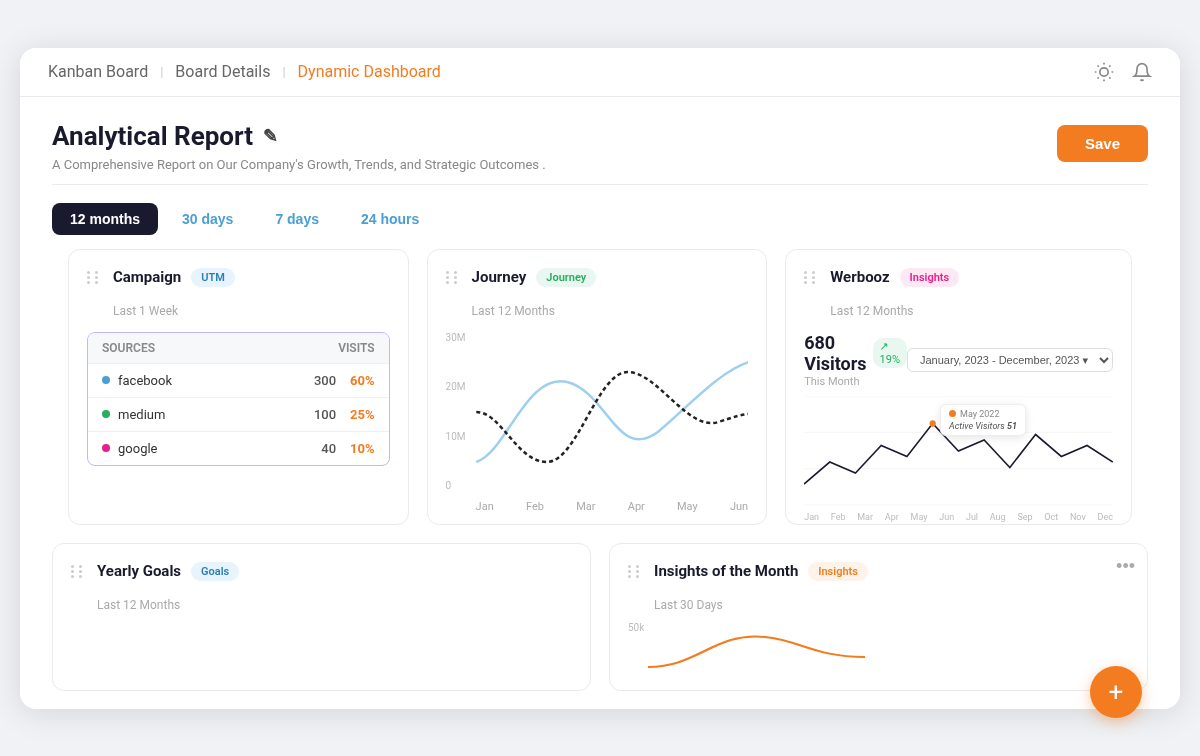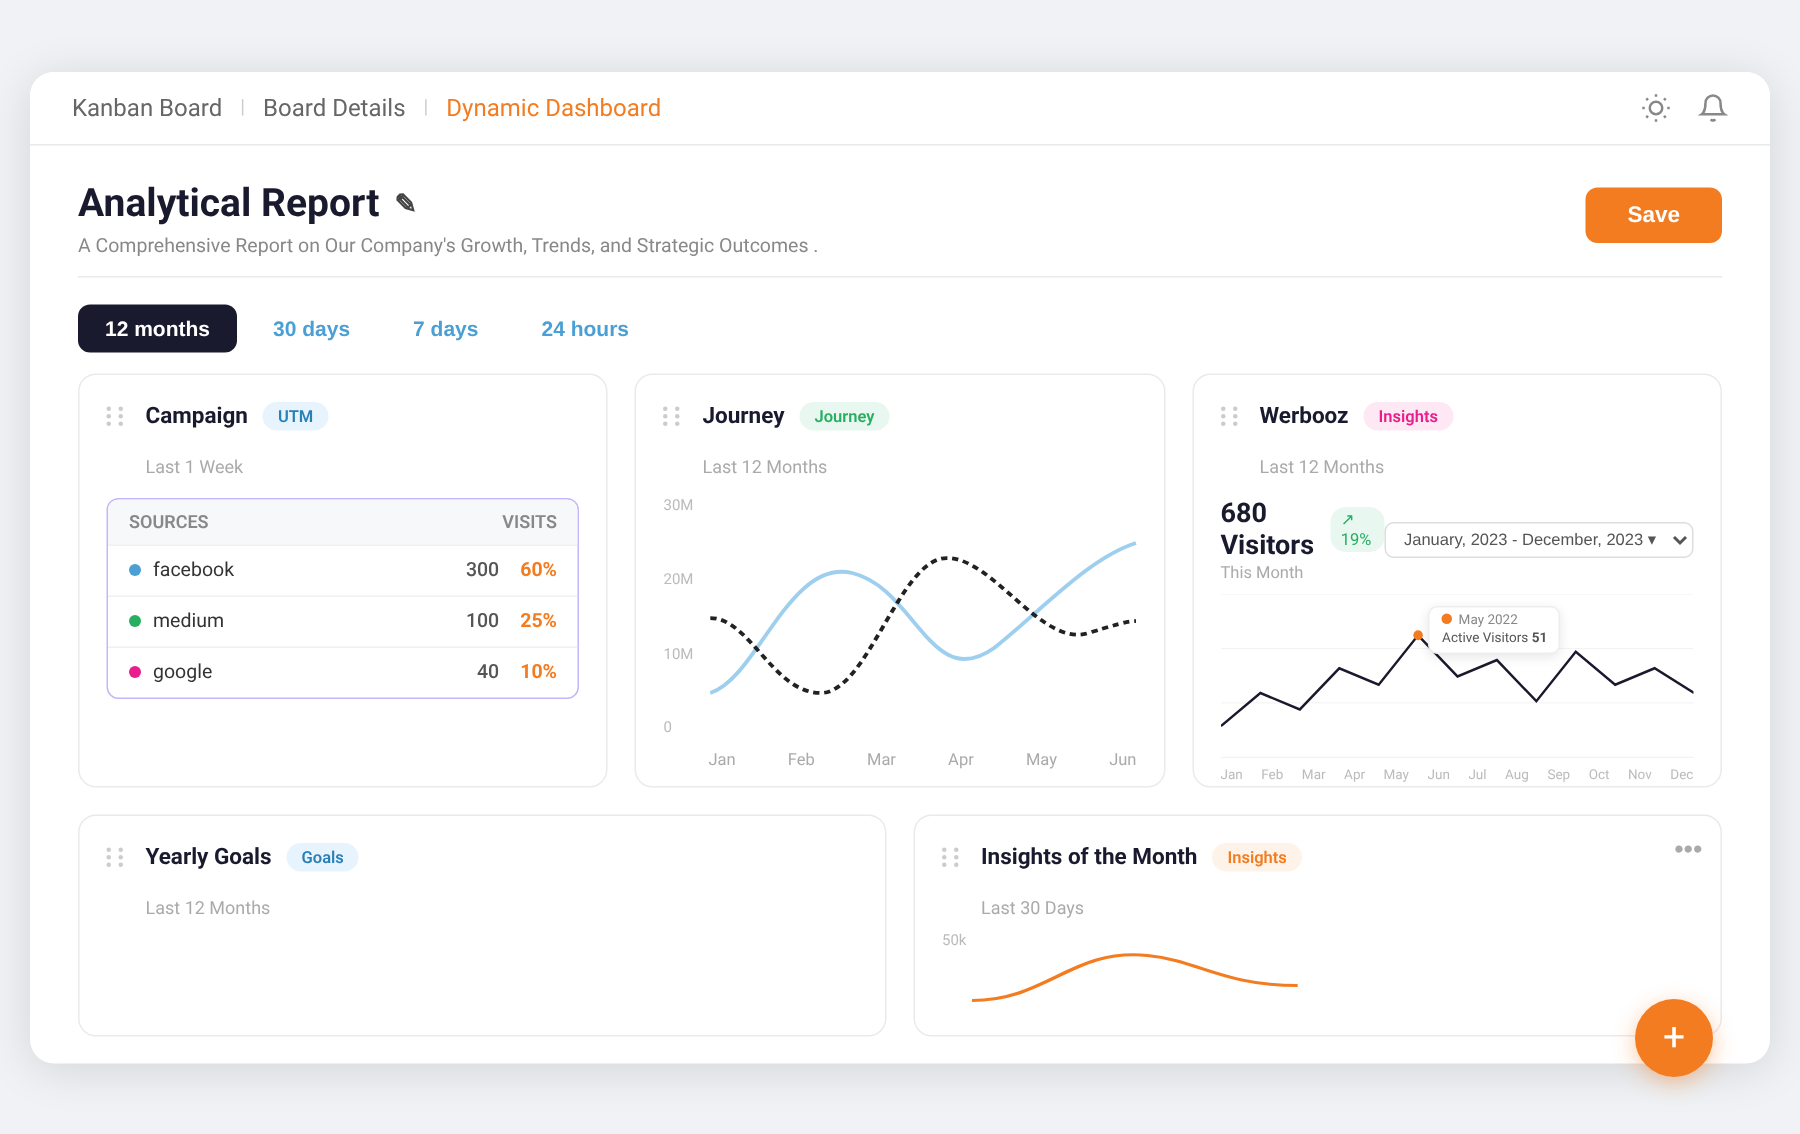--- a/index.html
+++ b/index.html
@@ -132,21 +132,21 @@
       font-size: 14px;
       color: #444;
       cursor: pointer;
       background: #fff;
     }
     
     .dashboard-grid {
       display: grid;
       grid-template-columns: 1fr 1fr 1fr;
       gap: 18px;
-      padding: 0 32px 18px;
+      padding: 0 48px 18px;
     }
     .dashboard-card {
       background: #fff;
       border: 1px solid #e8eaed;
       border-radius: 12px;
       padding: 18px;
       position: relative;
     }
     .card-header {
       display: flex;
@@ -563,21 +563,21 @@
           <div class="visitors-label">This Month</div>
         </div>
         <select class="date-range-select"><option>January, 2023 - December, 2023 ▾</option></select>
       </div>
       <div class="werbooz-chart">
         
         <div class="tooltip-box" style="top:8px;left:44%;">
           <div style="font-size:9px;color:#888;margin-bottom:2px;">
             <span class="tooltip-dot"></span><span>May 2022</span>
           </div>
-          <div style="font-size:9px;color:#555;"><span>Active Visitors</span> <strong>51</strong></div>
+          <div style="font-size:9px;color:#555;font-style:italic;"><span>Active Visitors</span> <strong>51</strong></div>
         </div>
         <svg class="werbooz-svg" viewBox="0 0 300 100" preserveAspectRatio="none">
 
           <line x1="0" y1="0" x2="300" y2="0" stroke="#eee" stroke-width="0.5"></line>
           <line x1="0" y1="33" x2="300" y2="33" stroke="#eee" stroke-width="0.5"></line>
           <line x1="0" y1="66" x2="300" y2="66" stroke="#eee" stroke-width="0.5"></line>
           <line x1="0" y1="99" x2="300" y2="99" stroke="#eee" stroke-width="0.5"></line>
 
           <polyline points="0,80 25,60 50,70 75,45 100,55 125,25 150,50 175,40 200,65 225,35 250,55 275,45 300,60" fill="none" stroke="#1a1a2e" stroke-width="1.5"></polyline>
 

